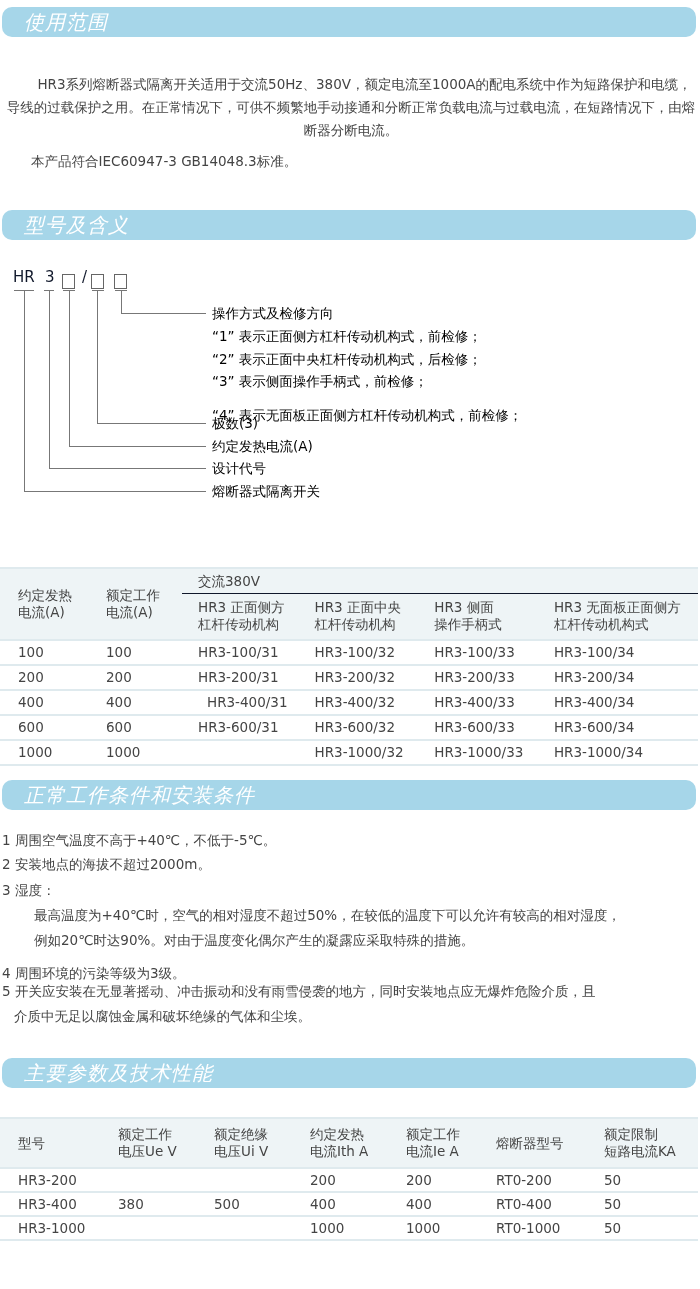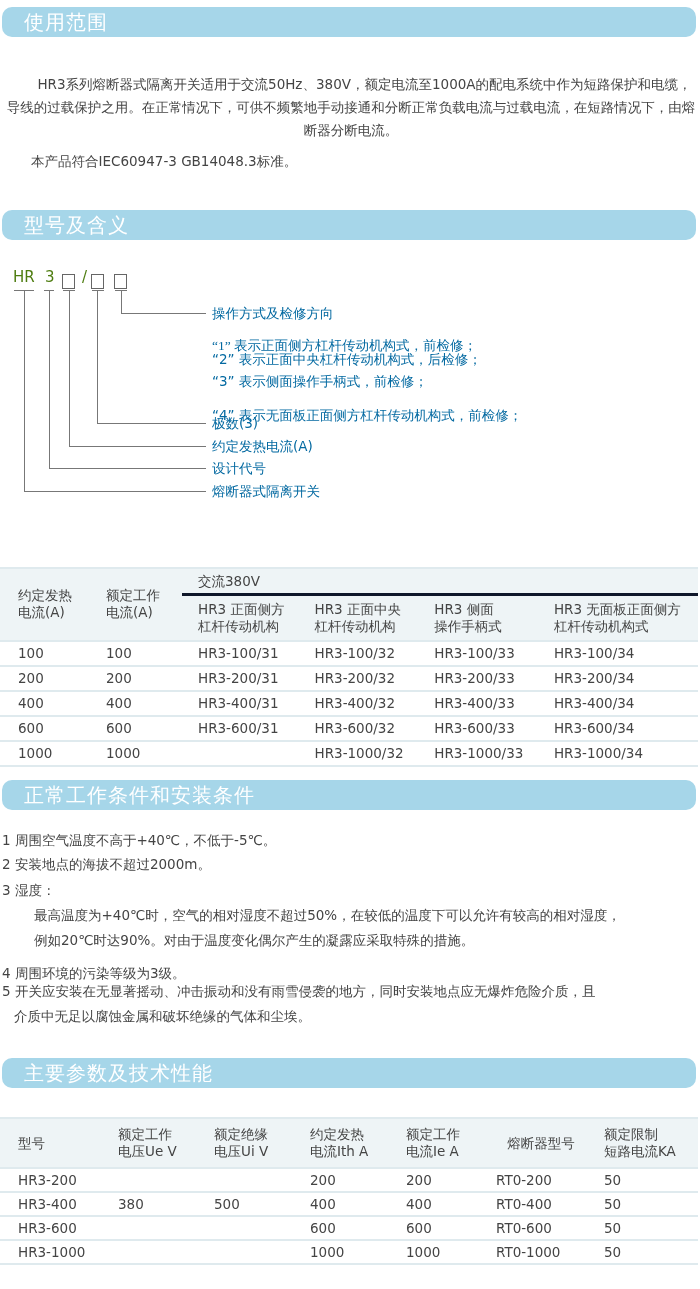--- a/index.html
+++ b/index.html
@@ -1,42 +1,42 @@
 <!DOCTYPE html>
 <html><head>
 <meta charset="utf-8">
 <style>
   html, body { margin: 0; padding: 0; background: #ffffff; }
   body { width: 700px; height: 1289px; position: relative; overflow: hidden;
          font-family: "DejaVu Sans", "Liberation Sans", sans-serif; color: #3a3a3a; }
   .section-bar { position: absolute; left: 2px; width: 694px; height: 30px;
                  background: #a6d6e9; border-radius: 10px; }
   .section-bar .title { position: absolute; left: 22px; top: 2px; font-size: 20px;
-                        color: #ffffff; letter-spacing: 1px; line-height: 26px; }
+                        color: #ffffff; letter-spacing: 1px; line-height: 26px; font-style: italic; }
   .para { position: absolute; font-size: 13.5px; line-height: 23px; color: #444; }
   .indent { text-indent: 2em; }
 
   
   .diagram { position: absolute; left: 0; top: 260px; width: 600px; height: 250px; }
-  .code-char { position: absolute; font-size: 15px; color: #4d7c0f; top: 8px; }
+  .code-char { position: absolute; font-size: 15px; color: #0f172a; top: 8px; }
   .code-under { position: absolute; height: 1px; background: #777; top: 30px; }
   .vline { position: absolute; width: 1px; background: #777; }
   .hline { position: absolute; height: 1px; background: #777; }
-  .dlabel { position: absolute; font-size: 13.5px; color: #0369a1; white-space: nowrap; line-height: 18px; }
+  .dlabel { position: absolute; font-size: 13.5px; color: #000000; white-space: nowrap; line-height: 18px; }
   .box { display: inline-block; width: 11px; height: 13px; border: 1px solid #666; vertical-align: middle; }
 
   
   table { border-collapse: collapse; position: absolute; font-size: 13.5px; color: #444; }
   th, td { text-align: left; font-weight: normal; padding: 0 0 0 18px; }
   .t1 { left: 0; top: 567px; width: 698px; }
   .t1 thead tr { background: #eef4f6; }
   .t1 th { line-height: 17px; vertical-align: middle; }
   .t1 td { height: 23px; border-bottom: 2px solid #dfeaee; }
   .t1 .hdr-top { border-top: 2px solid #dfeaee; }
-  .t1 .hdr-group { height: 24px; border-bottom: 3px solid #0f172a; padding-left: 16px; }
+  .t1 .hdr-group { height: 24px; border-bottom: 1px solid #0f172a; padding-left: 16px; }
   .t1 .hdr-sub { height: 46px; }
   .t1 .hdr-bottom th { border-bottom: 2px solid #dfeaee; }
 
   .t2 { left: 0; top: 1117px; width: 698px; }
   .t2 thead tr { background: #eef4f6; }
   .t2 th { height: 48px; line-height: 17px; border-top: 2px solid #dfeaee; border-bottom: 2px solid #dfeaee; }
   .t2 td { height: 22px; border-bottom: 2px solid #dfeaee; }
 </style>
 </head>
 <body>
@@ -72,21 +72,21 @@
   <div class="vline" style="left:97px; top:31px; height:132px;"></div>
   <div class="vline" style="left:121px; top:31px; height:22px;"></div>
 
   <div class="hline" style="left:121px; top:53px; width:85px;"></div>
   <div class="hline" style="left:97px; top:163px; width:109px;"></div>
   <div class="hline" style="left:69px; top:186px; width:137px;"></div>
   <div class="hline" style="left:49px; top:208px; width:157px;"></div>
   <div class="hline" style="left:24px; top:231px; width:182px;"></div>
 
   <div class="dlabel" style="left:212px; top:44px;">操作方式及检修方向</div>
-  <div class="dlabel" style="left:212px; top:77px;font-family:Liberation Serif, serif;">“1” 表示正面侧方杠杆传动机构式，前检修；</div>
+  <div class="dlabel" style="left:212px; top:67px;">“1” 表示正面侧方杠杆传动机构式，前检修；</div>
   <div class="dlabel" style="left:212px; top:90px;">“2” 表示正面中央杠杆传动机构式，后检修；</div>
   <div class="dlabel" style="left:212px; top:112px;">“3” 表示侧面操作手柄式，前检修；</div>
   <div class="dlabel" style="left:212px; top:146px;">“4” 表示无面板正面侧方杠杆传动机构式，前检修；</div>
   <div class="dlabel" style="left:212px; top:154px;">极数(3)</div>
   <div class="dlabel" style="left:212px; top:177px;">约定发热电流(A)</div>
   <div class="dlabel" style="left:212px; top:199px;">设计代号</div>
   <div class="dlabel" style="left:212px; top:222px;text-align:right;">熔断器式隔离开关</div>
 </div>
 
 <table class="t1">
@@ -128,21 +128,21 @@
       <td>200</td>
         <td>200</td>
       <td style="padding-left:16px;">HR3-200/31</td>
         <td>HR3-200/32</td>
       <td>HR3-200/33</td>
         <td>HR3-200/34</td>
     </tr>
     <tr>
       <td>400</td>
         <td>400</td>
-      <td style="padding-left:16px;">HR3-400/31</td>
+      <td style="padding-left:16px;text-align:center;">HR3-400/31</td>
         <td>HR3-400/32</td>
       <td>HR3-400/33</td>
         <td>HR3-400/34</td>
     </tr>
     <tr>
       <td>600</td>
         <td>600</td>
       <td style="padding-left:16px;">HR3-600/31</td>
         <td>HR3-600/32</td>
       <td>HR3-600/33</td>
@@ -176,21 +176,21 @@
 </div>
 
 <table class="t2">
   <thead>
     <tr>
       <th style="width:82px;"><span>型号</span></th>
       <th style="width:78px;"><span>额定工作</span><br><span>电压Ue  V</span></th>
       <th style="width:78px;"><span>额定绝缘</span><br><span>电压Ui   V</span></th>
       <th style="width:78px;"><span>约定发热</span><br><span>电流Ith  A</span></th>
       <th style="width:72px;"><span>额定工作</span><br><span>电流Ie  A</span></th>
-      <th style="width:90px;text-align:center;"><span>熔断器型号</span></th>
+      <th style="width:90px;"><span>熔断器型号</span></th>
       <th><span>额定限制</span><br><span>短路电流KA</span></th>
     </tr>
   </thead>
   <tbody>
     <tr>
       <td>HR3-200</td>
         <td></td>
         <td></td>
       <td>200</td>
         <td>200</td>
@@ -200,29 +200,20 @@
     <tr>
       <td>HR3-400</td>
         <td>380</td>
         <td>500</td>
       <td>400</td>
         <td>400</td>
         <td>RT0-400</td>
         <td>50</td>
     </tr>
     <tr>
-      <td>HR3-600</td>
-        <td></td>
-        <td></td>
-      <td>600</td>
-        <td>600</td>
-        <td>RT0-600</td>
-        <td>50</td>
-    </tr>
-    <tr>
       <td>HR3-1000</td>
         <td></td>
         <td></td>
       <td>1000</td>
         <td>1000</td>
         <td>RT0-1000</td>
         <td>50</td>
     </tr>
   </tbody>
 </table>

